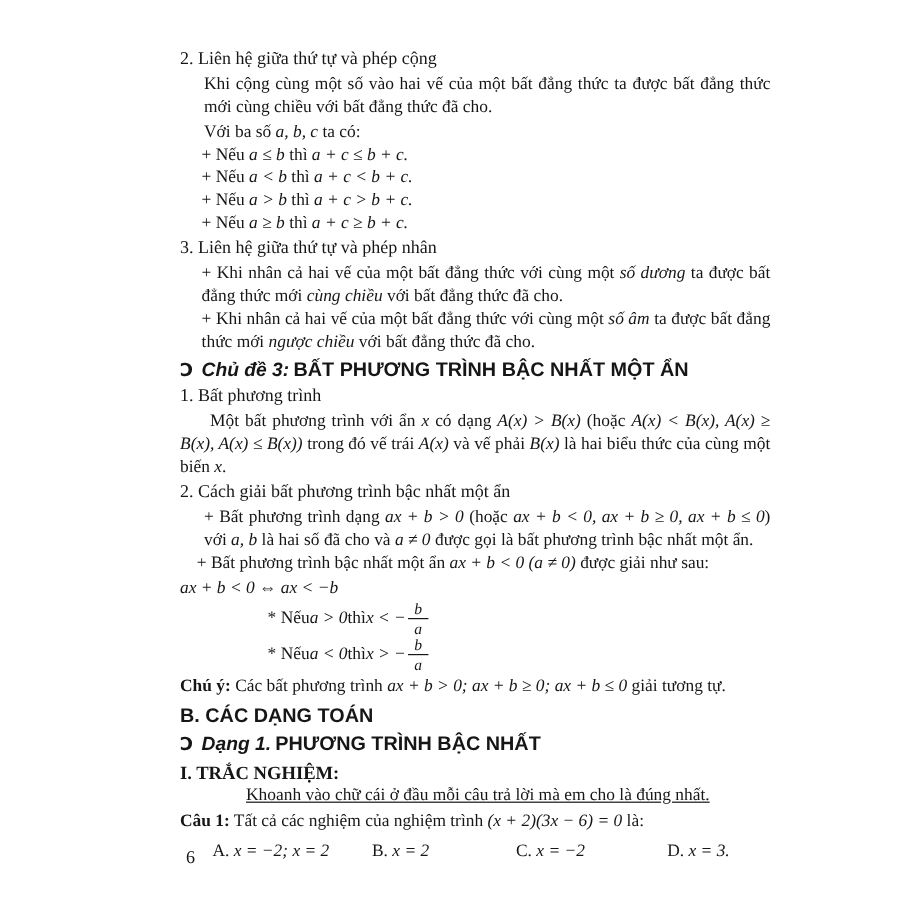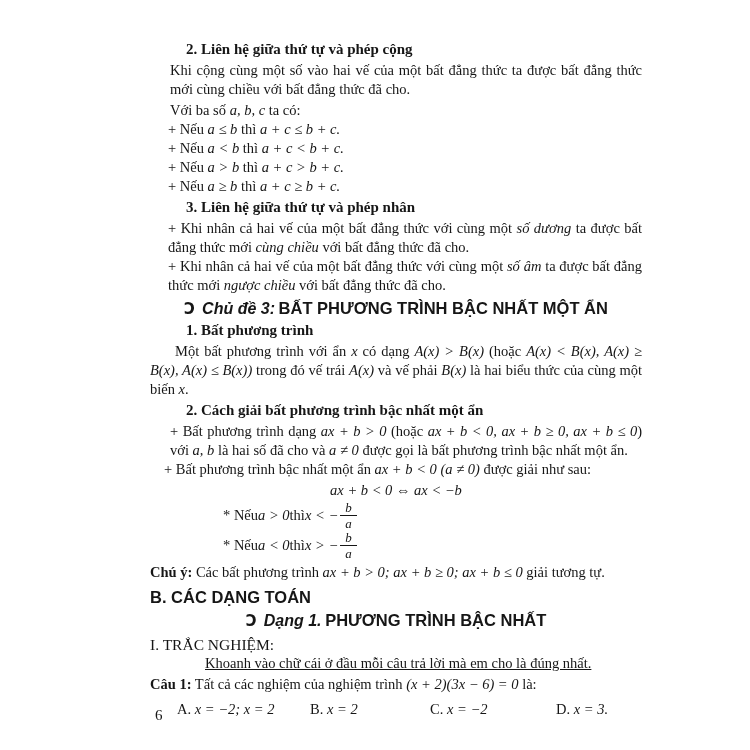--- a/index.html
+++ b/index.html
@@ -15,22 +15,22 @@
   }
   .content{
     position:absolute;
     left:150px;top:38px;
     width:492px;
   }
   .b{font-weight:bold;}
   .i{font-style:italic;}
   .m{font-style:italic;text-align:right;}
   .just{text-align:justify;}
-  .center{text-align:center;}
-  .h-sec{font-weight:bold;margin-top:2px;font-size:15px;margin-left:36px;}
+  .center{text-align:left;}
+  .h-sec{font-weight:normal;margin-top:2px;font-size:15px;}
   .ind20{margin-left:20px;}
   .ind14{margin-left:14px;}
   .plus-item{margin-left:18px;}
   .sans-title{
     font-family:"Liberation Sans","DejaVu Sans",sans-serif;
     font-weight:bold;
     font-size:16.5px;
   }
   .topic-line{margin-top:4px;}
   .topic-label{
@@ -58,21 +58,21 @@
     vertical-align:middle;
     text-align:center;
     font-style:italic;
     font-size:13px;
     line-height:13px;
     margin-left:2px;
   }
   .frac .num{display:block;border-bottom:1.2px solid #161616;padding:0 5px 1px;}
   .frac .den{display:block;padding-top:1px;}
   .note-line{margin-top:3px;}
-  .quiz-head{font-weight:normal;font-size:15.5px;}
+  .quiz-head{font-weight:bold;font-size:15.5px;}
   .instr{margin-left:55px;text-decoration:underline;}
   .answers{
     display:flex;
     margin-top:6px;
     padding-left:27px;
   }
   .answers .ans-a{width:133px;}
   .answers .ans-b{width:120px;}
   .answers .ans-c{width:126px;}
   .page-number{

